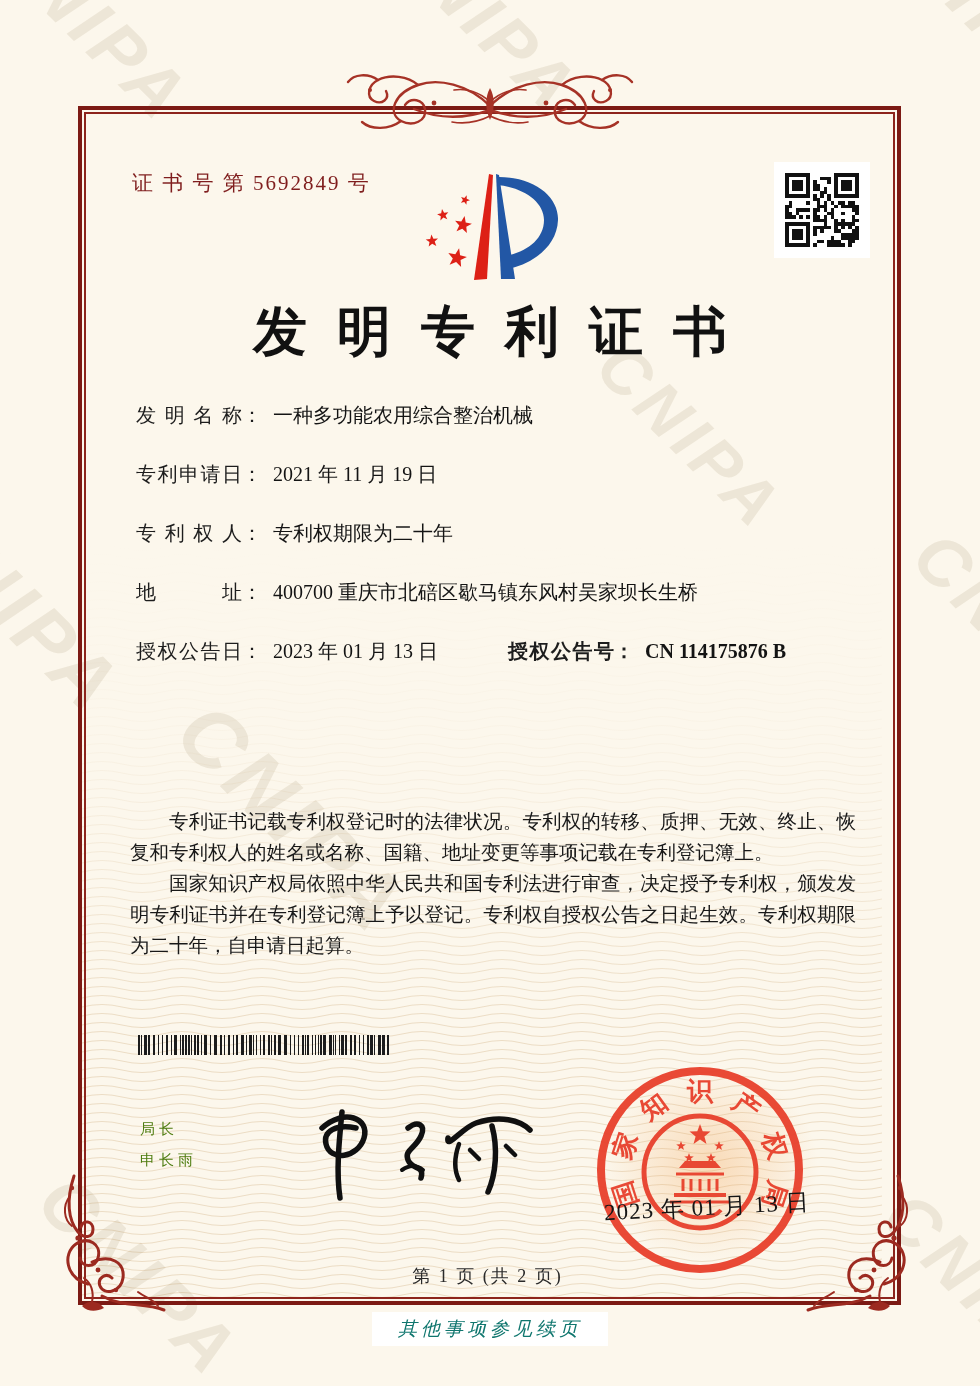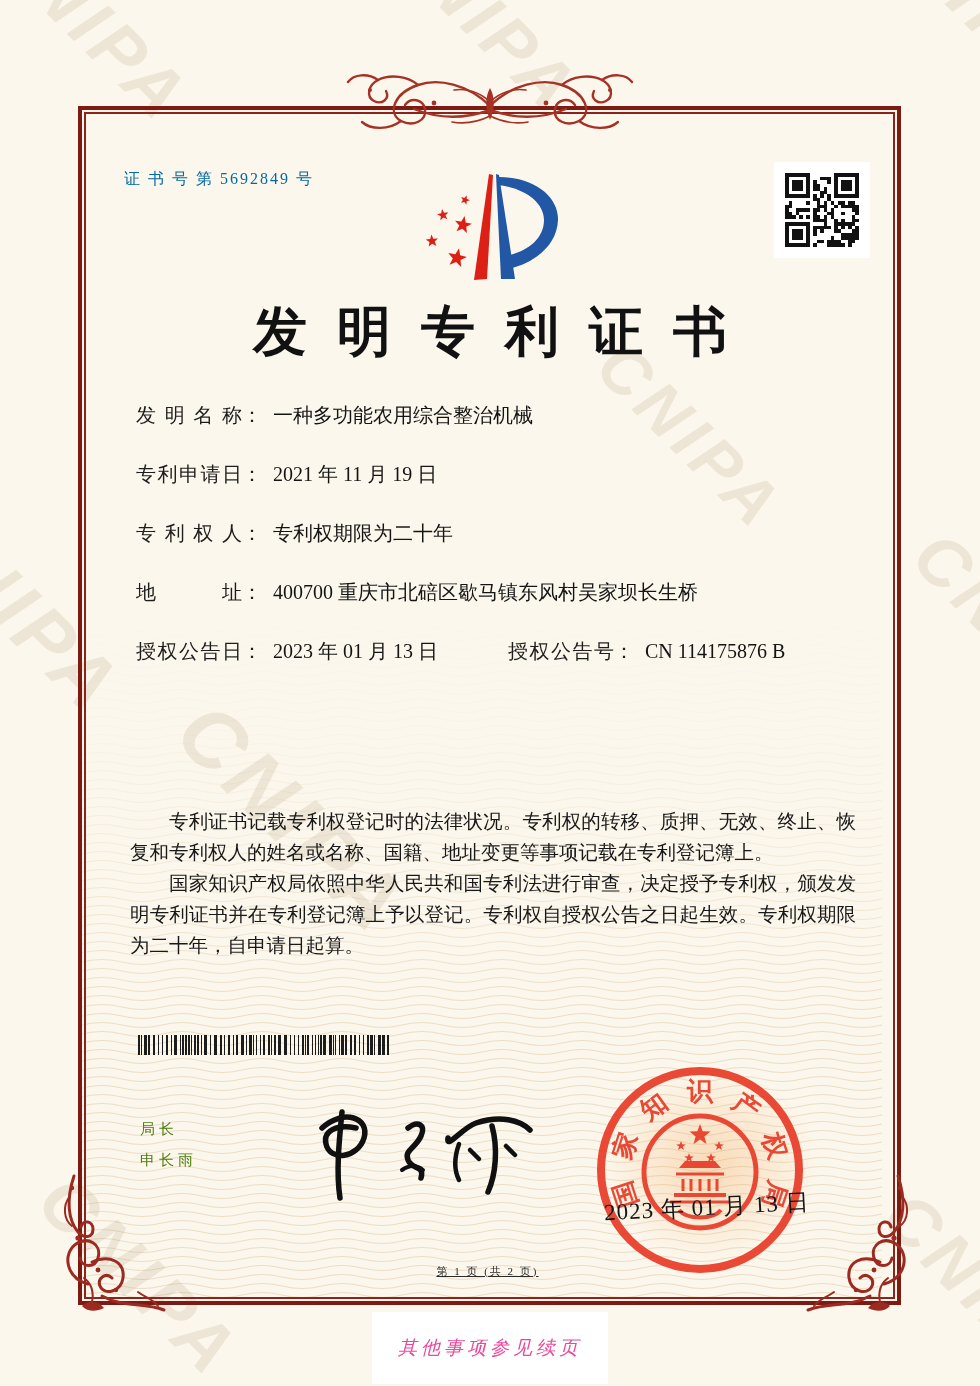--- a/index.html
+++ b/index.html
@@ -17,48 +17,48 @@
     background:radial-gradient(ellipse 150px 135px at 50% 50%, rgba(241,152,64,.30), rgba(241,152,64,0) 72%);}
   .watermark{position:absolute;z-index:2;font-family:"Liberation Sans","DejaVu Sans",sans-serif;
     font-weight:bold;font-style:italic;color:rgba(164,142,106,.16);
     transform:rotate(45deg);letter-spacing:6px;white-space:nowrap;pointer-events:none;}
   
   .frame{position:absolute;left:78px;top:106px;width:815px;height:1191px;
     border:4px solid #7c1a14;z-index:3;pointer-events:none;}
   .frame-inner{position:absolute;inset:2px;border:2px solid #8d241c;}
   .ornament{position:absolute;z-index:3;pointer-events:none;}
   
-  .cert-no{position:absolute;left:124px;top:169px;z-index:4;font-size:16px;letter-spacing:2px;color:#0369a1;}
+  .cert-no{position:absolute;left:132px;top:169px;z-index:4;font-size:21px;letter-spacing:2px;color:#7f1d1d;}
   .logo{position:absolute;left:408px;top:158px;z-index:4;}
   .qr-box{position:absolute;left:774px;top:162px;width:96px;height:96px;background:#fff;z-index:4;}
   .qr-box svg{position:absolute;left:11px;top:11px;}
   .title{position:absolute;left:0;top:296px;width:100%;z-index:4;text-align:center;
     font-size:54px;font-weight:600;color:#111;letter-spacing:30px;text-indent:30px;}
   .fields{position:absolute;left:136px;top:402px;width:740px;z-index:4;font-size:20px;}
   .field-row{height:59px;position:relative;line-height:27px;}
   .flabel{display:inline-block;width:106px;text-align:justify;text-align-last:justify;color:#1d1d1d;}
   .fcolon{color:#1d1d1d;}
   .fvalue{margin-left:11px;color:#141414;}
-  .second-pair{position:absolute;left:372px;top:0;}
+  .second-pair{position:absolute;left:372px;top:0;font-weight:bold;}
   .body-text{position:absolute;left:130px;top:806px;width:726px;z-index:4;
     font-size:19.5px;line-height:31px;text-align:justify;color:#181818;}
   .body-text p{margin:0;text-indent:2em;}
   .barcode{position:absolute;left:138px;top:1035px;z-index:4;}
   .officer{position:absolute;left:140px;top:1120px;z-index:4;
     font-family:"Liberation Sans","DejaVu Sans",sans-serif;font-size:15px;color:#4d7c0f;letter-spacing:4px;}
   .officer .name{margin-top:12px;}
   .signature{position:absolute;left:296px;top:1098px;z-index:4;}
   .seal{position:absolute;left:593px;top:1058px;z-index:4;opacity:.95;}
   .seal-date{position:absolute;left:604px;top:1192px;width:200px;z-index:5;
     font-size:23px;color:#151515;letter-spacing:1px;transform:rotate(-3deg);white-space:nowrap;}
   .page-num{position:absolute;left:80px;top:1264px;width:815px;text-align:center;z-index:4;
-    font-size:11px;color:#2a2a2a;letter-spacing:2px;text-decoration:underline;}
+    font-size:18px;color:#2a2a2a;letter-spacing:2px;}
   .footer-note{position:absolute;left:0;top:1312px;width:100%;text-align:center;z-index:4;}
-  .footer-note span{display:inline-block;background:#ffffff;padding:23px 26px;
-    font-size:19px;font-style:italic;letter-spacing:4px;color:#ec4899;}
+  .footer-note span{display:inline-block;background:#ffffff;padding:4px 26px;
+    font-size:19px;font-style:italic;letter-spacing:4px;color:#0f766e;}
 </style>
 </head>
 <body>
 
 <div class="page">
 
   <svg class="waves" width="980" height="1386" id="waves-svg">
       <path d="M82 548 q20 -5 40 0 q20 5 40 0 q20 -5 40 0 q20 5 40 0 q20 -5 40 0 q20 5 40 0 q20 -5 40 0 q20 5 40 0 q20 -5 40 0 q20 5 40 0 q20 -5 40 0 q20 5 40 0 q20 -5 40 0 q20 5 40 0 q20 -5 40 0 q20 5 40 0 q20 -5 40 0 q20 5 40 0 q20 -5 40 0 q20 5 40 0" fill="none" stroke="#dfc7a4" stroke-width="1" opacity="0.55"></path>
       <path d="M82 557 q20 -5 40 0 q20 5 40 0 q20 -5 40 0 q20 5 40 0 q20 -5 40 0 q20 5 40 0 q20 -5 40 0 q20 5 40 0 q20 -5 40 0 q20 5 40 0 q20 -5 40 0 q20 5 40 0 q20 -5 40 0 q20 5 40 0 q20 -5 40 0 q20 5 40 0 q20 -5 40 0 q20 5 40 0 q20 -5 40 0 q20 5 40 0" fill="none" stroke="#dfc7a4" stroke-width="1" opacity="0.55"></path>
       <path d="M82 566 q20 -5 40 0 q20 5 40 0 q20 -5 40 0 q20 5 40 0 q20 -5 40 0 q20 5 40 0 q20 -5 40 0 q20 5 40 0 q20 -5 40 0 q20 5 40 0 q20 -5 40 0 q20 5 40 0 q20 -5 40 0 q20 5 40 0 q20 -5 40 0 q20 5 40 0 q20 -5 40 0 q20 5 40 0 q20 -5 40 0 q20 5 40 0" fill="none" stroke="#dfc7a4" stroke-width="1" opacity="0.55"></path>

